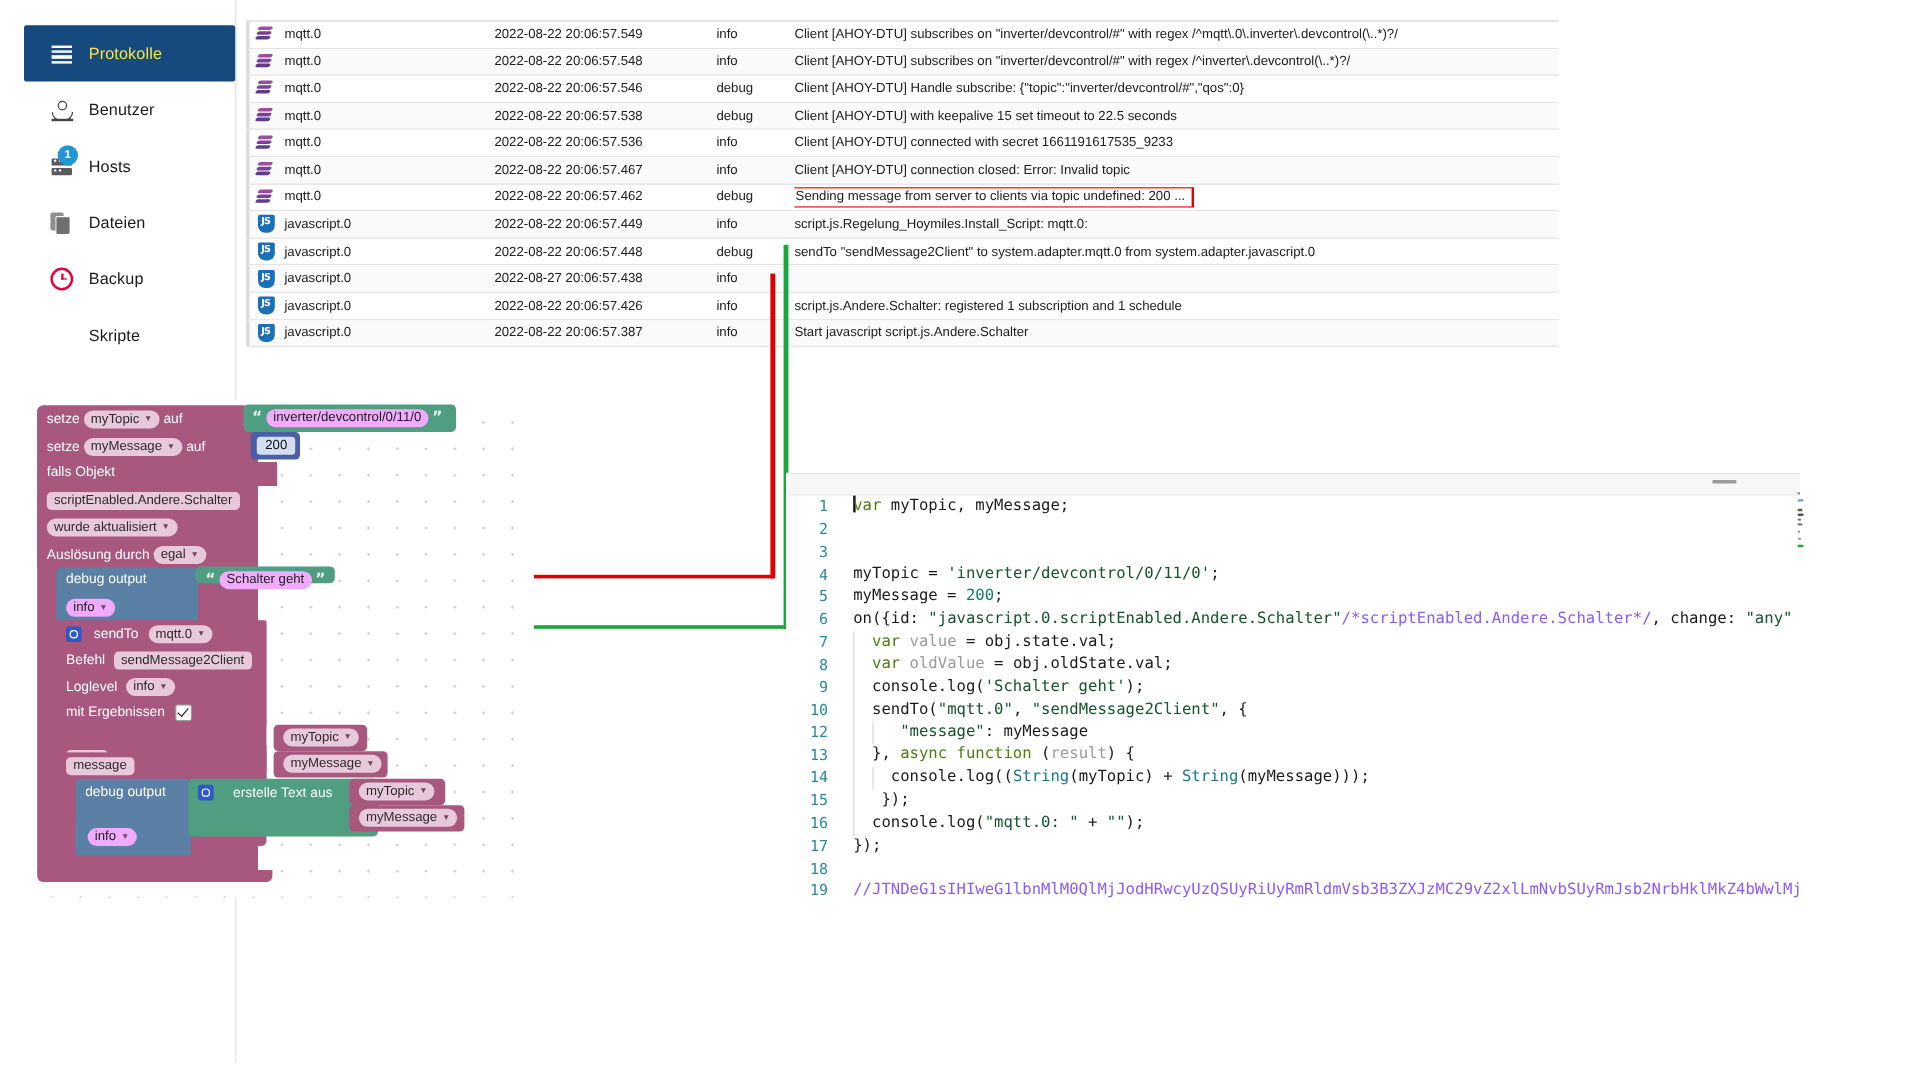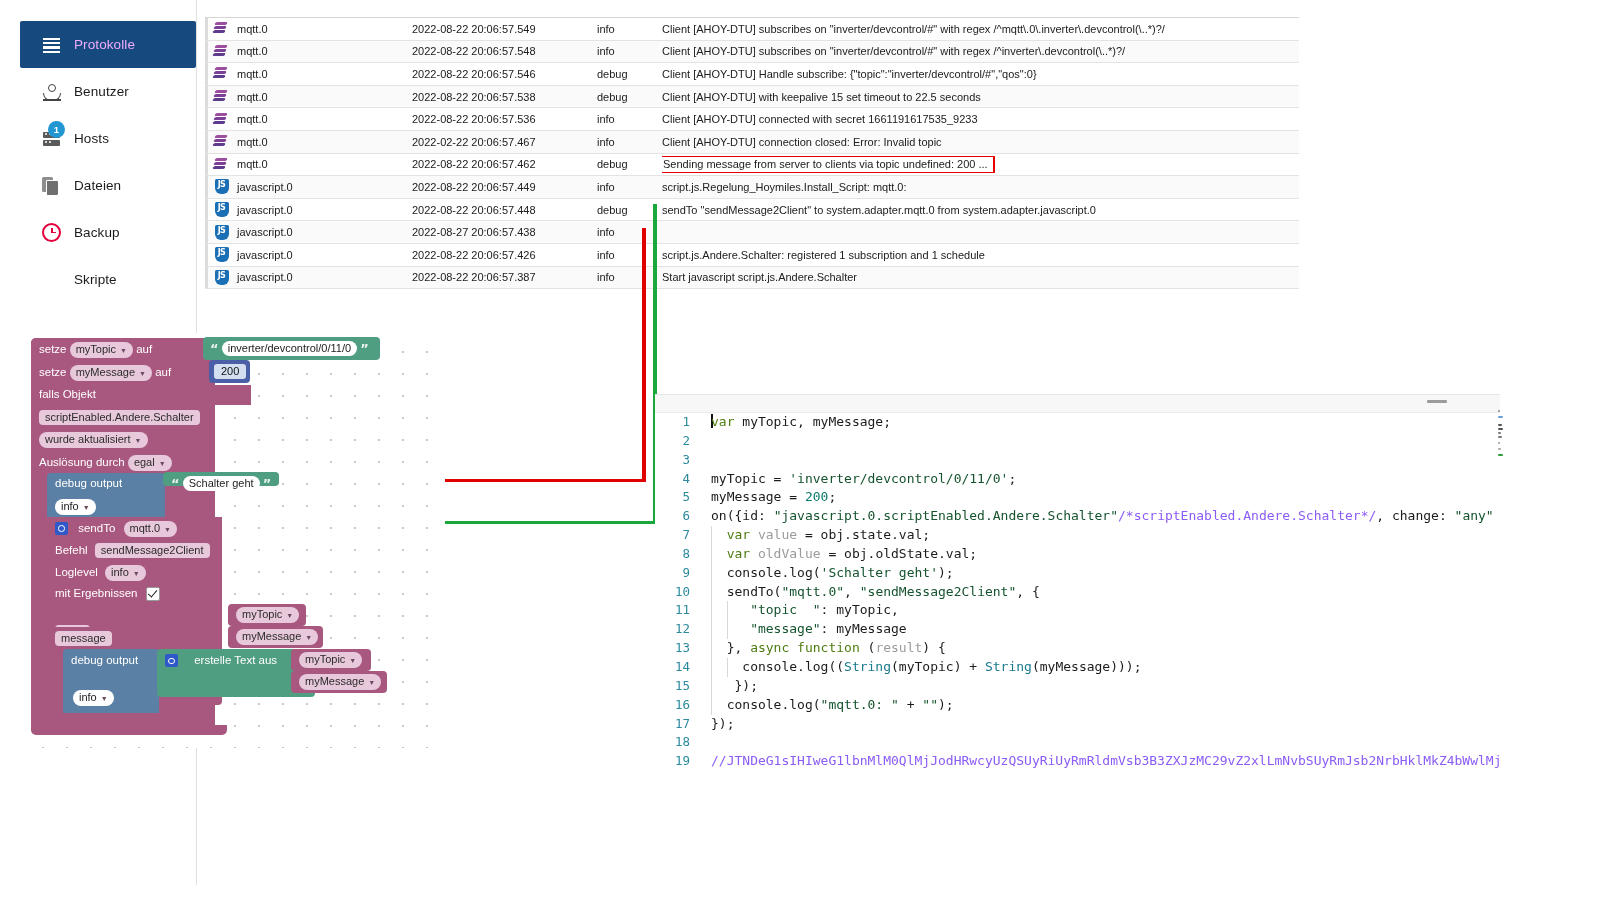--- a/index.html
+++ b/index.html
@@ -16,21 +16,21 @@
     position:absolute;left:0;top:0;width:196px;height:885px;
     background:#ffffff;border-right:1px solid #e0e0e0;
   }
   .nav-item{
     position:absolute;left:20px;width:176px;height:47px;
     display:flex;align-items:center;gap:12px;padding-left:22px;
     box-sizing:border-box;cursor:pointer;
   }
   .nav-item .nav-label{font-size:13.5px;color:#1a1a1a;letter-spacing:.1px;white-space:nowrap;}
   .nav-item.active{background:#164a7e;border-radius:2px;}
-  .nav-item.active .nav-label{color:#f0abfc;}
+  .nav-item.active .nav-label{color:#fde047;}
   .nav-ico{width:20px;height:20px;position:relative;flex:none;display:block;}
 
   
   .ico-list i{position:absolute;left:1px;width:17px;height:2.4px;background:#ffffff;border-radius:0;}
   .ico-list i:nth-child(1){top:3px}
   .ico-list i:nth-child(2){top:7.4px}
   .ico-list i:nth-child(3){top:11.8px}
   .ico-list i:nth-child(4){top:16.2px}
 
   
@@ -107,21 +107,21 @@
   .blk{position:absolute;box-sizing:border-box;font-size:11.5px;color:#fff;white-space:nowrap;}
   .rose{background:#a8577f;}
   .rose2{background:#a8577f;}
   .green-b{background:#4f9e82;}
   .blue-b{background:#5b80a5;}
   .navy-b{background:#4b5fa8;}
   .field{
     display:inline-block;background:#e8c9db;color:#2b2b2b;border-radius:9px;
     padding:1px 6px;font-size:11px;line-height:13px;vertical-align:middle;
   }
-  .field.lite{background:#ffffff;color:#1d1d1d;}
+  .field.lite{background:#f0abfc;color:#1d1d1d;}
   .field.num{background:#d3def0;color:#101010;border-radius:3px;padding:1px 7px;}
   .caret{display:inline-block;margin-left:4px;color:#6a4a5d;font-size:7px;vertical-align:middle;}
   .quote{color:#eaf4ef;font-size:13px;font-weight:700;vertical-align:middle;font-family:"DejaVu Sans",sans-serif;}
   .gear{
     display:inline-block;width:13px;height:13px;background:#2f58c8;border-radius:2px;position:relative;vertical-align:middle;
   }
   .gear:after{content:"";position:absolute;left:3.2px;top:3.2px;width:6.5px;height:6.5px;border:1.8px solid #fff;border-radius:50%;box-sizing:border-box;}
   .chk{display:inline-block;width:12px;height:12px;background:#fff;border:1px solid #9a9a9a;border-radius:2px;position:relative;vertical-align:middle;}
   .chk:after{content:"";position:absolute;left:3px;top:0px;width:4px;height:8px;border:solid #222;border-width:0 1.7px 1.7px 0;transform:rotate(40deg);}
 
@@ -291,21 +291,21 @@
       <div class="log-row alt">
         <div class="leftbar"></div>
         <div class="c-icon">
           <span class="ico-mqtt">
             <s></s>
             <s></s>
             <s></s>
           </span>
         </div>
         <div class="c-src">mqtt.0</div>
-        <div class="c-ts">2022-02-22 20:06:57.467</div>
+        <div class="c-ts">2022-08-22 20:06:57.467</div>
         <div class="c-sev">info</div>
         <div class="c-msg">Client [AHOY-DTU] connection closed: Error: Invalid topic</div>
       </div>
       <div class="log-row">
         <div class="leftbar"></div>
         <div class="c-icon">
           <span class="ico-mqtt">
             <s></s>
             <s></s>
             <s></s>
@@ -391,21 +391,21 @@
 
     <div class="blk rose" style="left:6px;top:28px;width:182px;height:22px;padding:4px 0 0 8px;">
       <span>setze</span>
       <span class="field"><span>myMessage</span><span class="caret">▼</span></span>
       <span>auf</span>
     </div>
     <div class="blk navy-b" style="left:184px;top:27px;width:41px;height:23px;border-radius:4px;padding:4px 0 0 5px;">
       <span class="field num">200</span>
     </div>
 
-    <div class="blk rose" style="left:6px;top:52px;width:220px;height:20px;padding:3px 0 0 8px;">
+    <div class="blk rose" style="left:6px;top:52px;width:200px;height:20px;padding:3px 0 0 8px;">
       <span>falls Objekt</span>
     </div>
     <div class="blk rose" style="left:6px;top:74px;width:184px;height:22px;padding:3px 0 0 8px;">
       <span class="field" style="border-radius:4px;">scriptEnabled.Andere.Schalter</span>
     </div>
     <div class="blk rose" style="left:6px;top:96px;width:184px;height:22px;padding:3px 0 0 8px;">
       <span class="field"><span>wurde aktualisiert</span><span class="caret">▼</span></span>
     </div>
     <div class="blk rose" style="left:6px;top:118px;width:184px;height:22px;padding:4px 0 0 8px;">
       <span>Auslösung durch</span>
@@ -481,21 +481,20 @@
         <div class="cl"><div class="gut">1</div><div class="src"><span class="caretbar"></span><span class="kw">var</span><span> myTopic, myMessage;</span></div></div>
         <div class="cl"><div class="gut">2</div><div class="src"></div></div>
         <div class="cl"><div class="gut">3</div><div class="src"></div></div>
         <div class="cl"><div class="gut">4</div><div class="src"><span>myTopic = </span><span class="str">'inverter/devcontrol/0/11/0'</span><span>;</span></div></div>
         <div class="cl"><div class="gut">5</div><div class="src"><span>myMessage = </span><span class="num2">200</span><span>;</span></div></div>
         <div class="cl"><div class="gut">6</div><div class="src"><span>on({id: </span><span class="str">"javascript.0.scriptEnabled.Andere.Schalter"</span><span class="cmt">/*scriptEnabled.Andere.Schalter*/</span><span>, change: </span><span class="str">"any"</span></div></div>
         <div class="cl"><div class="gut">7</div><div class="src"><span class="ind" style="left: 8px;"></span><span>  </span><span class="kw">var</span><span class="dim"> value</span><span> = obj.state.val;</span></div></div>
         <div class="cl"><div class="gut">8</div><div class="src"><span class="ind" style="left: 8px;"></span><span>  </span><span class="kw">var</span><span class="dim"> oldValue</span><span> = obj.oldState.val;</span></div></div>
         <div class="cl"><div class="gut">9</div><div class="src"><span class="ind" style="left: 8px;"></span><span>  console.log(</span><span class="str">'Schalter geht'</span><span>);</span></div></div>
         <div class="cl"><div class="gut">10</div><div class="src"><span class="ind" style="left: 8px;"></span><span>  sendTo(</span><span class="str">"mqtt.0"</span><span>, </span><span class="str">"sendMessage2Client"</span><span>, {</span></div></div>
-        <div class="cl"><div class="gut">11</div><div class="src"><span class="ind" style="left: 8px;"></span><span class="ind" style="left: 23.6px;"></span><span>     </span><span class="str">"topic  "</span><span>: myTopic,</span></div></div>
         <div class="cl"><div class="gut">12</div><div class="src"><span class="ind" style="left: 8px;"></span><span class="ind" style="left: 23.6px;"></span><span>     </span><span class="str">"message"</span><span>: myMessage</span></div></div>
         <div class="cl"><div class="gut">13</div><div class="src"><span class="ind" style="left: 8px;"></span><span>  }, </span><span class="kw">async function</span><span> (</span><span class="dim">result</span><span>) {</span></div></div>
         <div class="cl"><div class="gut">14</div><div class="src"><span class="ind" style="left: 8px;"></span><span class="ind" style="left: 23.6px;"></span><span>    console.log((</span><span class="fn">String</span><span>(myTopic) + </span><span class="fn">String</span><span>(myMessage)));</span></div></div>
         <div class="cl"><div class="gut">15</div><div class="src"><span class="ind" style="left: 8px;"></span><span>   });</span></div></div>
         <div class="cl"><div class="gut">16</div><div class="src"><span class="ind" style="left: 8px;"></span><span>  console.log(</span><span class="str">"mqtt.0: "</span><span> + </span><span class="str">""</span><span>);</span></div></div>
         <div class="cl"><div class="gut">17</div><div class="src"><span>});</span></div></div>
         <div class="cl"><div class="gut">18</div><div class="src"></div></div>
         <div class="cl"><div class="gut">19</div><div class="src"><span class="cmt">//JTNDeG1sIHIweG1lbnMlM0QlMjJodHRwcyUzQSUyRiUyRmRldmVsb3B3ZXJzMC29vZ2xlLmNvbSUyRmJsb2NrbHklMkZ4bWwlMj</span></div></div>
       </div>
   </div>

